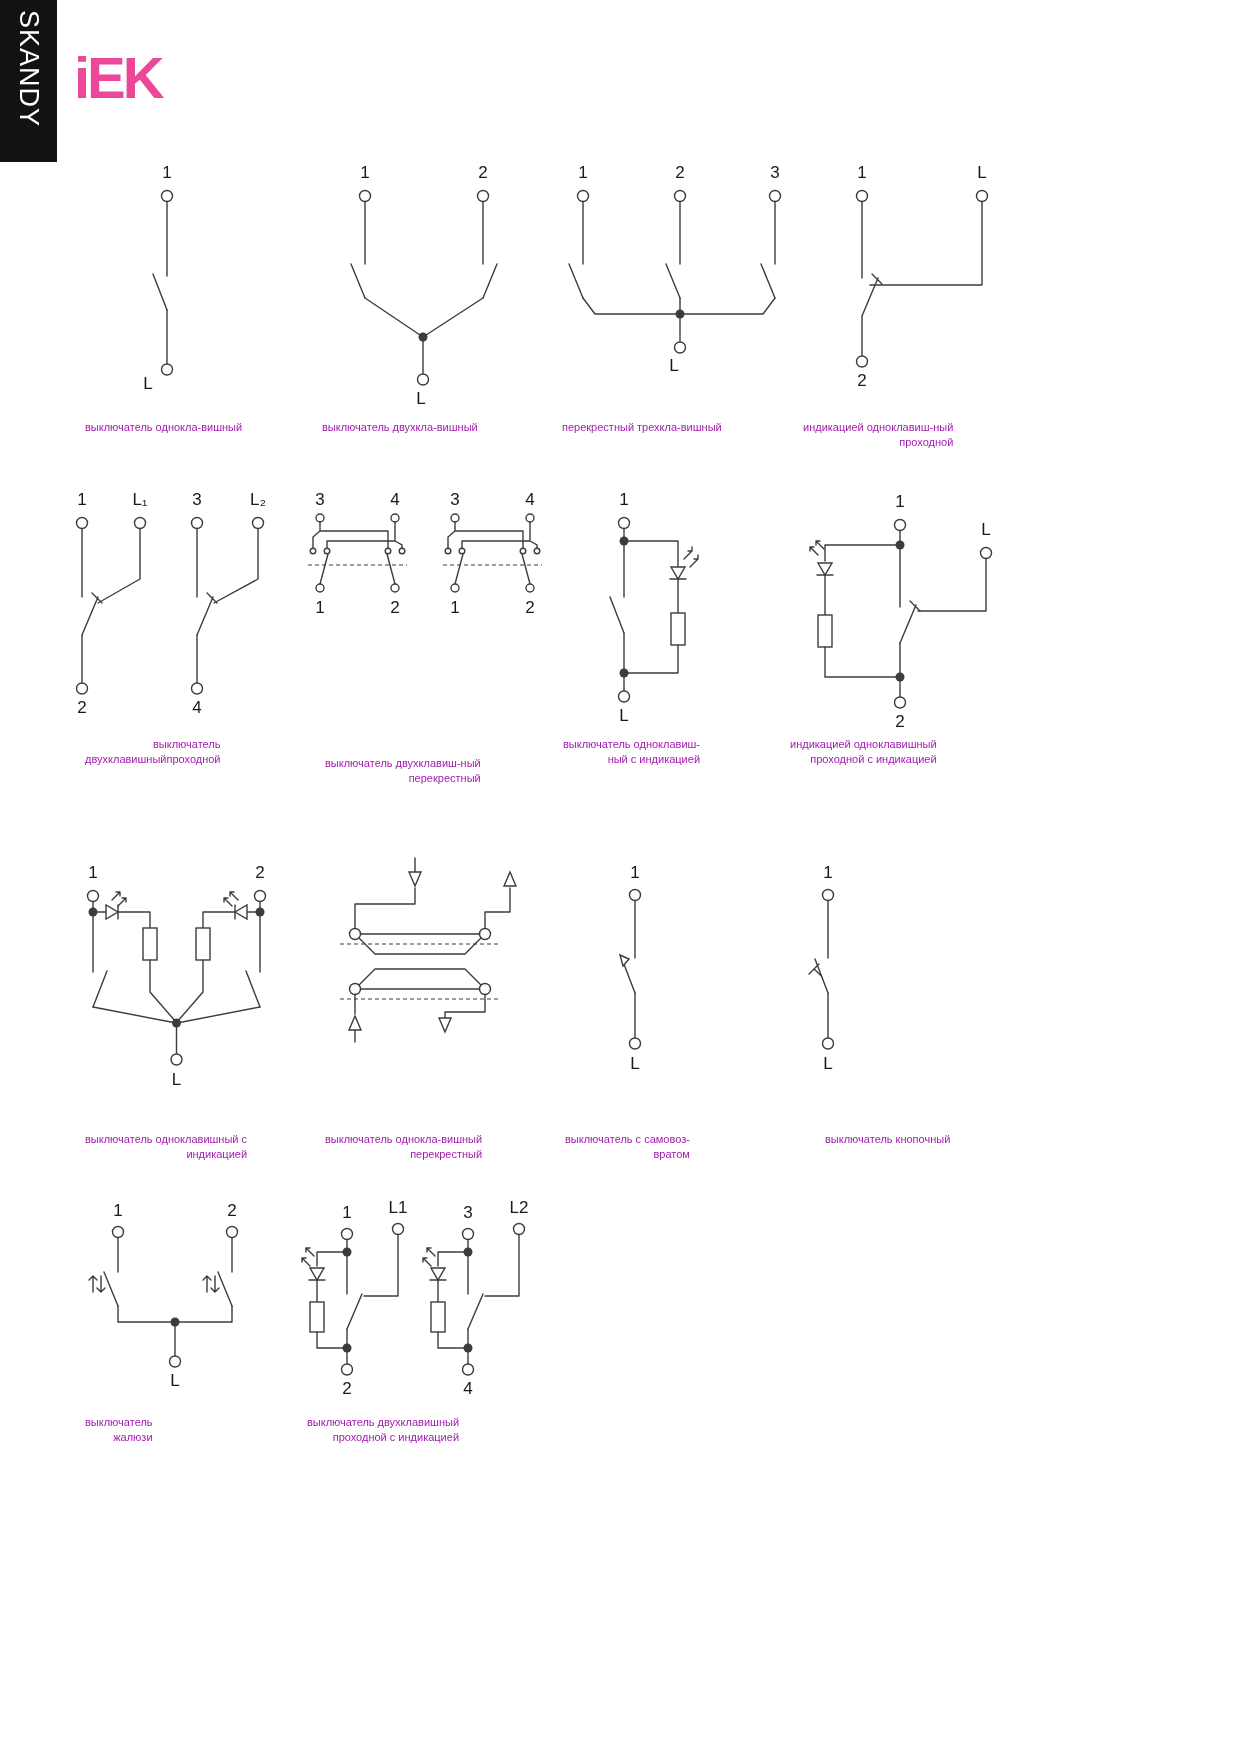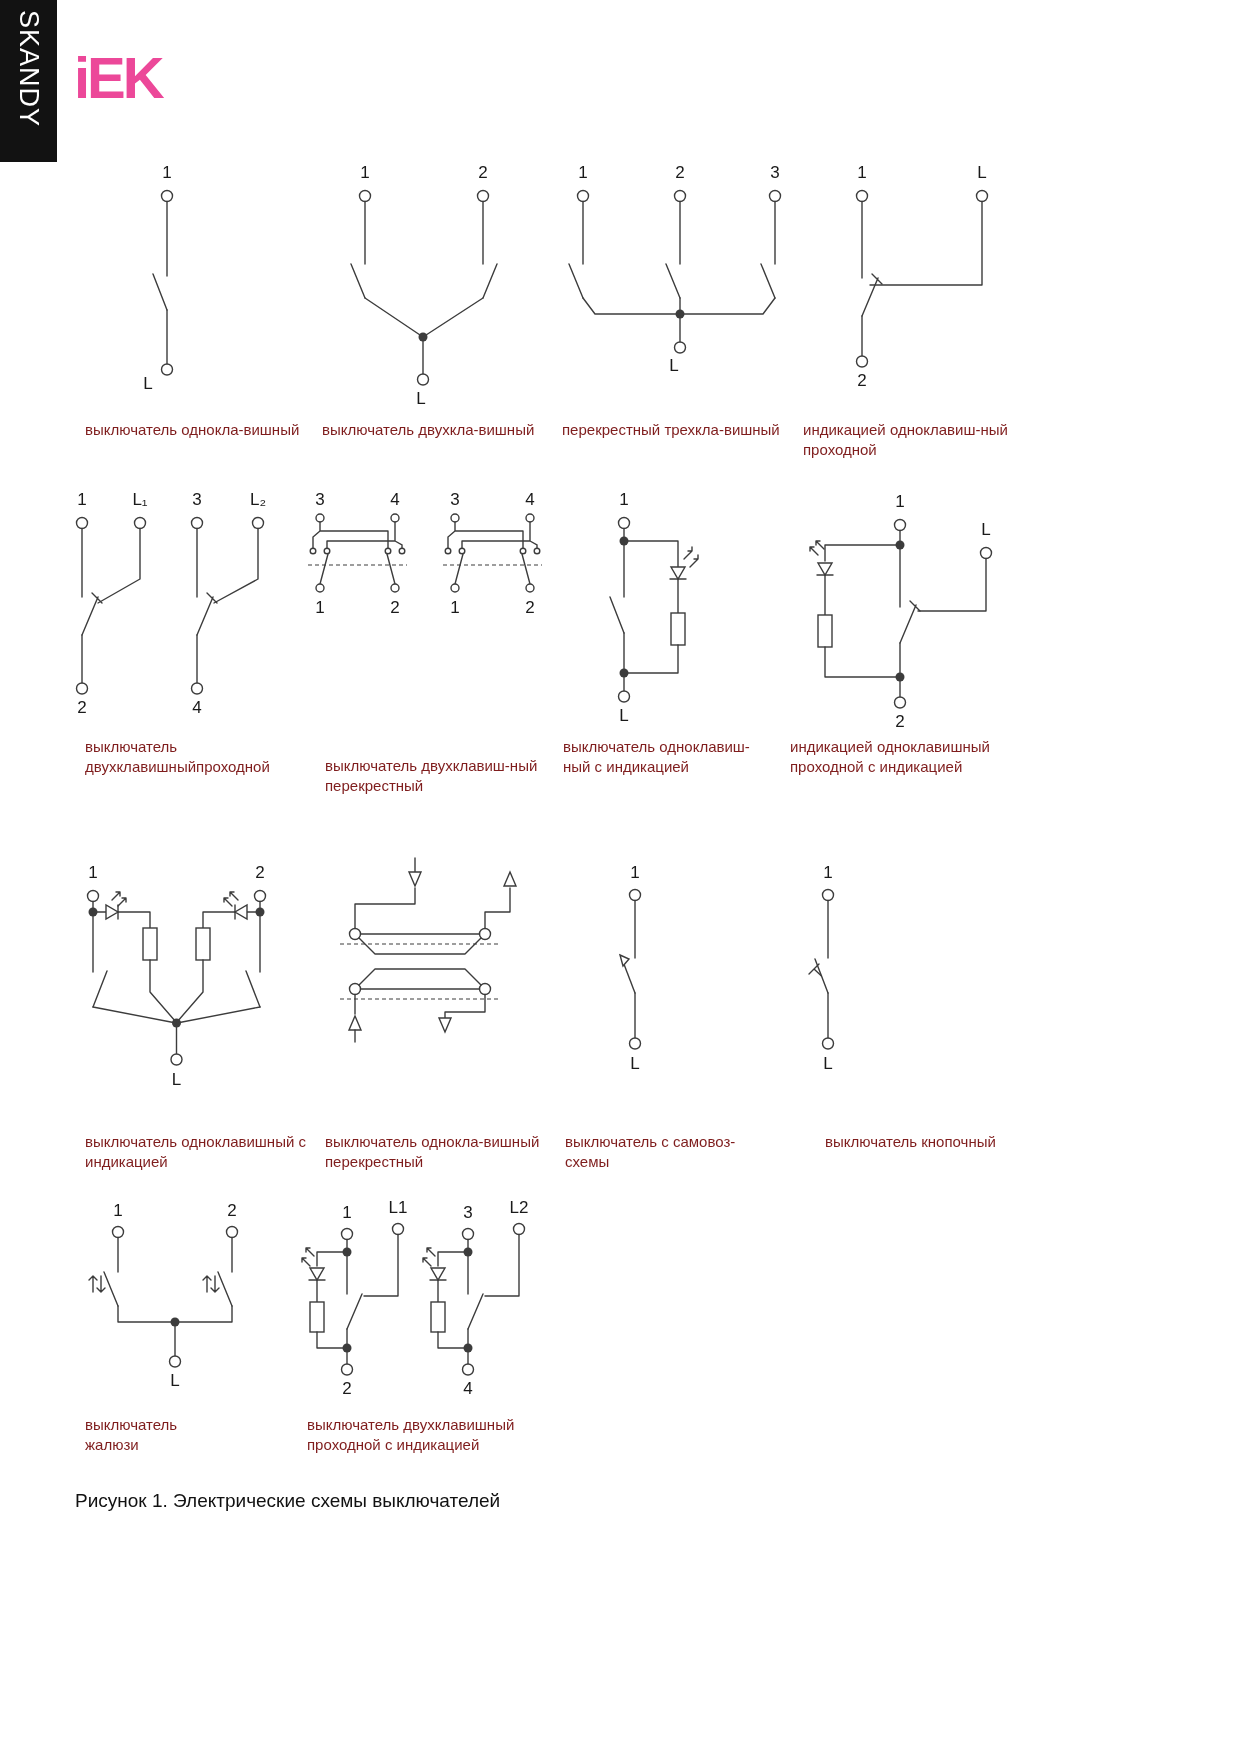--- a/index.html
+++ b/index.html
@@ -5,21 +5,21 @@
   html,body{margin:0;padding:0;background:#fff;}
   .page{position:relative;width:1241px;height:1751px;background:#fff;overflow:hidden;
         font-family:"Liberation Sans",sans-serif;color:#111;}
   .sidebar{position:absolute;left:0;top:0;width:57px;height:162px;background:#121212;}
   .sidebar-text{position:absolute;left:44px;top:10px;transform:rotate(90deg);
         transform-origin:left top;color:#fff;font-size:27px;letter-spacing:1px;
         font-weight:500;white-space:nowrap;}
   .logo{position:absolute;left:74px;top:44px;font-size:58px;font-weight:800;
         letter-spacing:-3px;color:#ec4899;}
   .diag{position:absolute;}
-  .cap{position:absolute;font-size:15px;line-height:1.35;color:#7f1d1d;white-space:nowrap;}
+  .cap{position:absolute;font-size:11px;line-height:1.35;color:#a21caf;white-space:nowrap;text-align:right;}
   .figcap{position:absolute;left:75px;top:1490px;font-size:19px;color:#111;}
   svg{display:block;overflow:visible;}
   .w{stroke:#3c3c3c;stroke-width:1.4;fill:none;stroke-linecap:round;}
   .dash{stroke:#3c3c3c;stroke-width:1.1;fill:none;stroke-dasharray:4 3;}
   .term{fill:#fff;stroke:#3c3c3c;stroke-width:1.4;}
   .dot{fill:#3c3c3c;stroke:none;}
   .comp{fill:#fff;stroke:#3c3c3c;stroke-width:1.4;}
   .lbl{font-family:"Liberation Sans",sans-serif;font-size:17px;fill:#1a1a1a;text-anchor:middle;}
 </style>
 </head>
@@ -312,21 +312,21 @@
   <div class="cap" style="left:85px;top:1132px">
     <div>выключатель одноклавишный с</div>
     <div>индикацией</div>
   </div>
   <div class="cap" style="left:325px;top:1132px">
     <div>выключатель однокла-вишный</div>
     <div>перекрестный</div>
   </div>
   <div class="cap" style="left:565px;top:1132px">
     <div>выключатель с самовоз-</div>
-    <div>схемы</div>
+    <div>вратом</div>
   </div>
   <div class="cap" style="left:825px;top:1132px">
     <div>выключатель кнопочный</div>
   </div>
 
   <div class="diag" style="left:85px;top:1192px">
     <svg width="180" height="220">
       <text class="lbl" x="33" y="24">1</text>
       <text class="lbl" x="147" y="24">2</text>
       <circle class="term" cx="33" cy="40" r="5.5"></circle>
@@ -389,15 +389,14 @@
 
   <div class="cap" style="left:85px;top:1415px">
     <div>выключатель</div>
     <div>жалюзи</div>
   </div>
   <div class="cap" style="left:307px;top:1415px">
     <div>выключатель двухклавишный</div>
     <div>проходной с индикацией</div>
   </div>
 
-  <div class="figcap">Рисунок 1. Электрические схемы выключателей</div>
 
 </div>
 
 </body></html>

